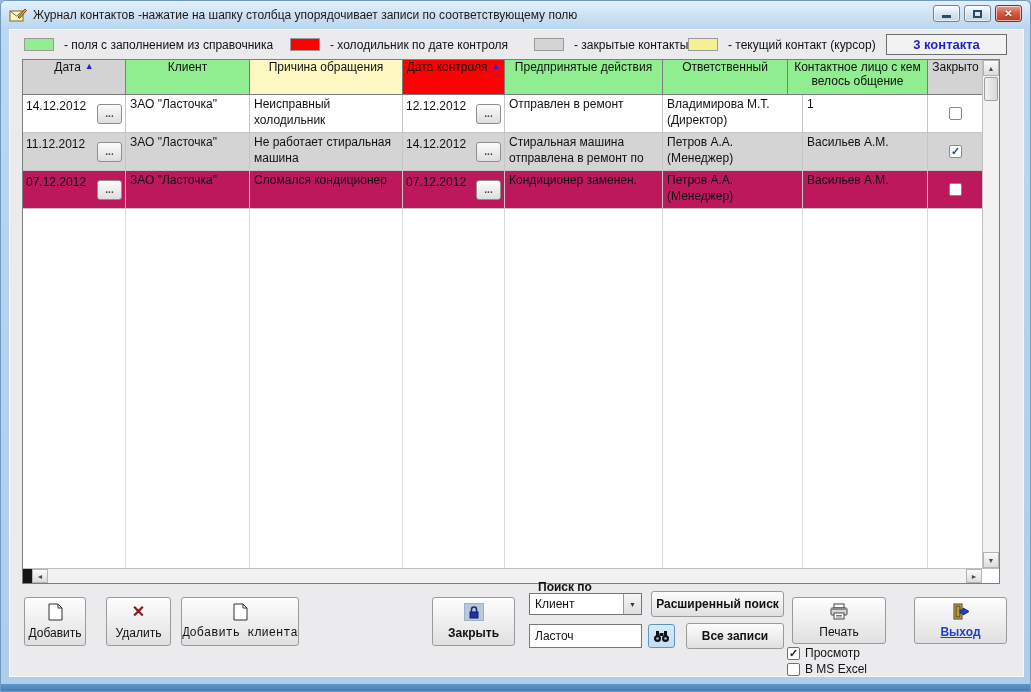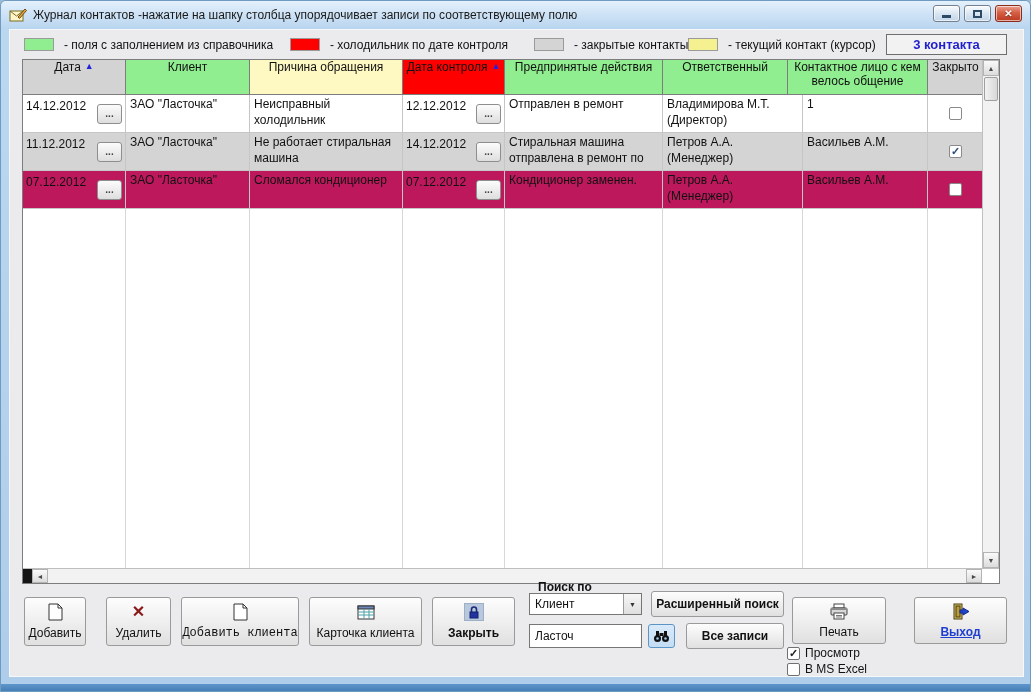--- a/index.html
+++ b/index.html
@@ -343,33 +343,20 @@
     <button class="btn btn-addcl">
       <span class="bicon">
         <svg width="15" height="18" viewBox="0 0 15 18">
             <path d="M1 1 H10 L14 5 V17 H1 Z" fill="#fff" stroke="#333"></path>
             <path d="M10 1 L10 5 L14 5" fill="none" stroke="#333"></path>
           </svg>
       </span>
       <span class="lbl">Добавить клиента</span>
     </button>
 
-    <button class="btn btn-card">
-      <span class="bicon">
-        <svg width="18" height="15" viewBox="0 0 18 15">
-            <rect x="1" y="1" width="16" height="13" fill="#fff" stroke="#333"></rect>
-            <rect x="1" y="1" width="16" height="3" fill="#6f86b8" stroke="#333"></rect>
-            <line x1="1" y1="7" x2="17" y2="7" stroke="#4aa0a8"></line>
-            <line x1="1" y1="10" x2="17" y2="10" stroke="#4aa0a8"></line>
-            <line x1="7" y1="4" x2="7" y2="14" stroke="#4aa0a8"></line>
-            <line x1="12" y1="4" x2="12" y2="14" stroke="#4aa0a8"></line>
-          </svg>
-      </span>
-      <span class="lbl">Карточка клиента</span>
-    </button>
 
     <button class="btn btn-close">
       <span class="bicon lockbg">
         <svg width="10" height="13" viewBox="0 0 10 13">
             <path d="M2.5 6 V3.5 A2.5 2.5 0 0 1 7.5 3.5 V6" fill="none" stroke="#1b2a7a" stroke-width="1.6"></path>
             <rect x="1" y="6" width="8" height="6" fill="#2233a0" stroke="#15206b"></rect>
           </svg>
       </span>
       <span class="lbl">Закрыть</span>
     </button>

